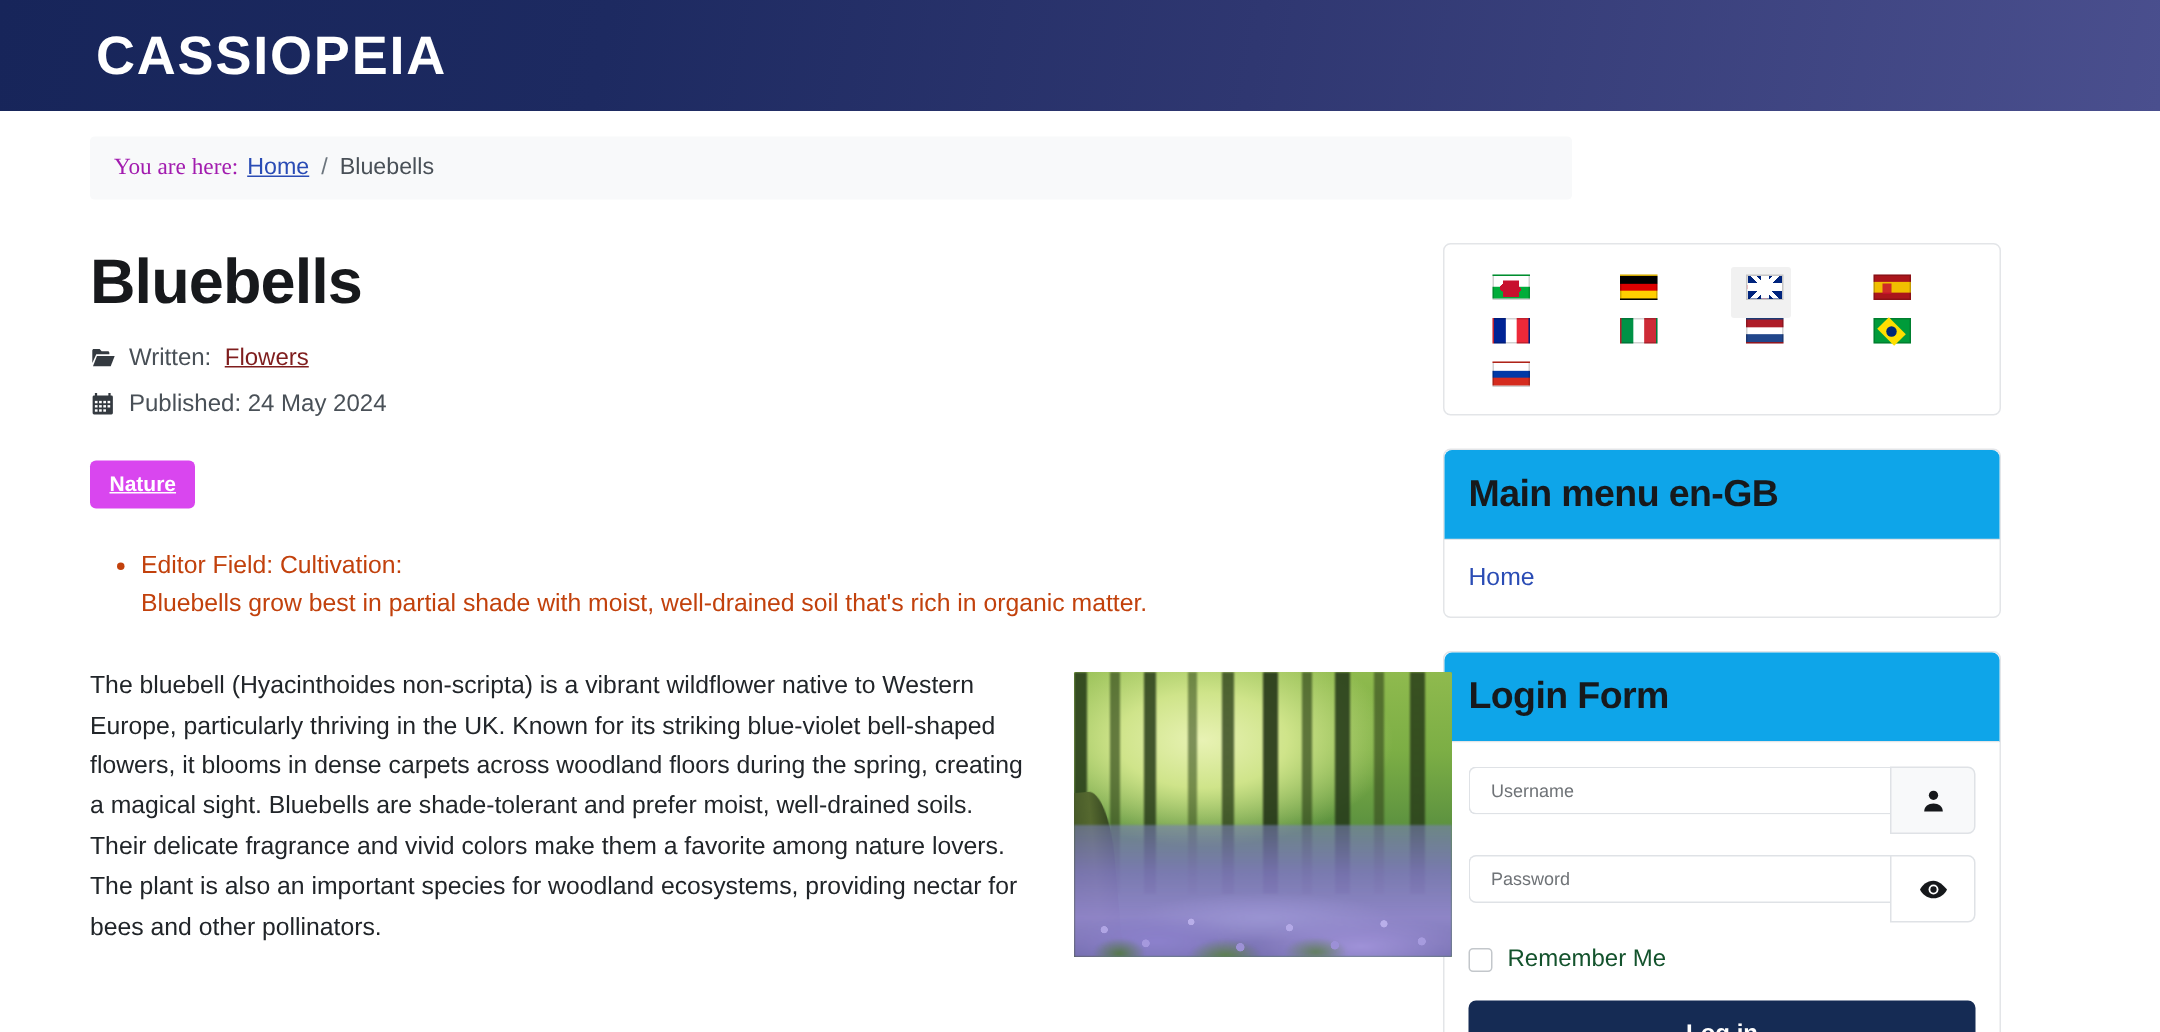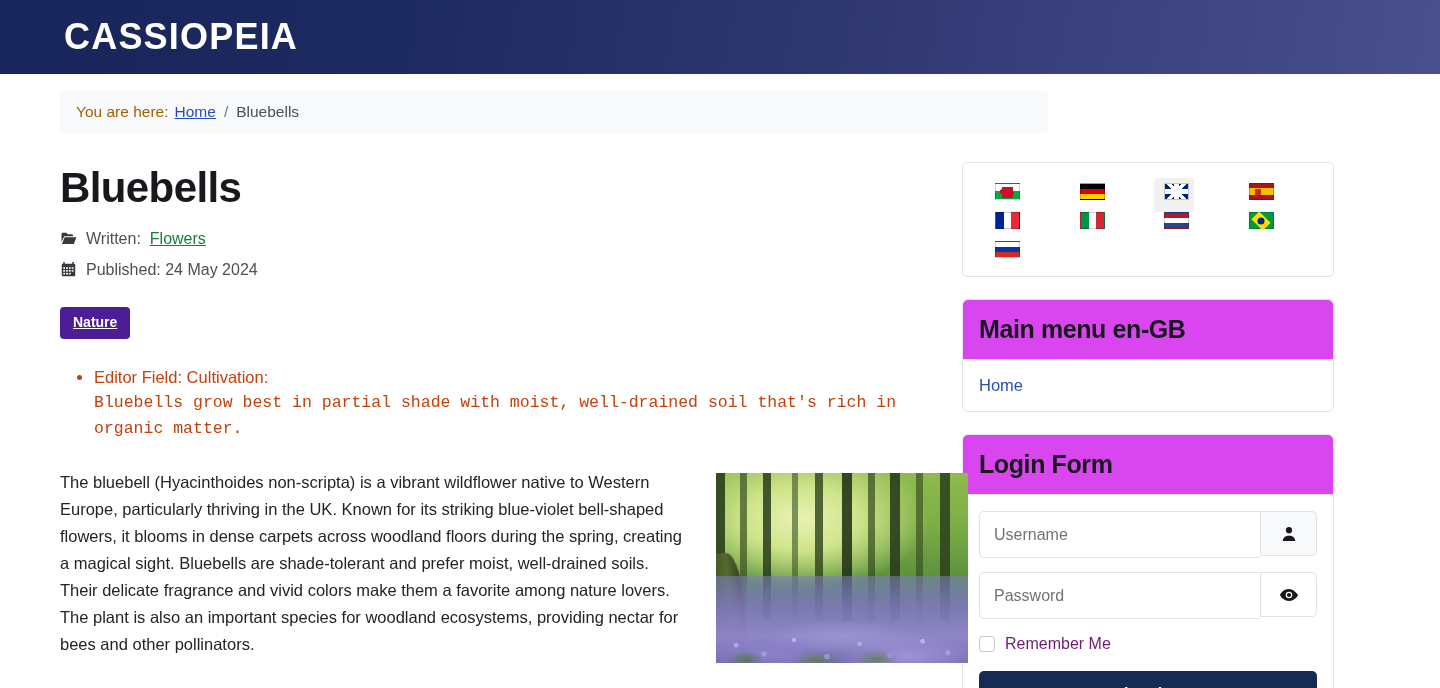--- a/index.html
+++ b/index.html
@@ -52,21 +52,21 @@
     border-radius: 3px;
     padding: 12px 16px;
     font-size: 15.5px;
     color: #495057;
     display: flex;
     align-items: center;
     gap: 6px;
     width: 988px;
     margin-left: 0px;
   }
-  .breadcrumb-bar .bc-label { color: #a16207; }
+  .breadcrumb-bar .bc-label { color: #a21caf; font-family: Liberation Serif, serif; }
   .breadcrumb-bar a {
     color: #2a4cb5;
     text-decoration: underline;
   }
   .breadcrumb-bar .sep { color: #6c757d; padding: 0 2px; }
   .breadcrumb-bar .bc-current { color: #495057; }
 
   
   .article-title {
     font-size: 42px;
@@ -93,44 +93,44 @@
     padding: 7px 0;
   }
   .meta-list li .mi {
     width: 17px; height: 17px;
     flex: 0 0 17px;
     display: inline-flex;
     align-items: center; justify-content: center;
     color: #343a40;
   }
   .meta-list li a {
-    color: #15803d;
+    color: #7f1d1d;
     text-decoration: underline;
   }
 
   .tag-row { margin: 22px 0 0 0; }
   .tag-badge {
     display: inline-block;
-    background: #4c1d95;
+    background: #d946ef;
     color: #ffffff;
     font-size: 14px;
     font-weight: 700;
     padding: 8px 13px;
     border-radius: 4px;
     line-height: 1.1;
   }
 
   .field-list {
     margin: 26px 0 0 0;
     padding: 0 0 0 34px;
     font-size: 16.5px;
     color: #c2410c;
   }
   .field-list li { line-height: 1.55; }
-  .field-list .field-val { display: block; font-family: Liberation Mono, monospace; }
+  .field-list .field-val { display: block; }
 
   .body-wrap { margin-top: 28px; position: relative; }
   .forest-figure {
     float: right;
     width: 252px;
     height: 190px;
     margin: 4px 0 10px 26px;
     border-radius: 1px;
     overflow: hidden;
     position: relative;
@@ -211,21 +211,21 @@
   }
 
   
   .card {
     background: #ffffff;
     border: 1px solid #e3e5e8;
     border-radius: 5px;
     margin-bottom: 22px;
   }
   .card-header {
-    background: #d946ef;
+    background: #0ea5e9;
     border-bottom: 1px solid #e3e5e8;
     border-radius: 5px 5px 0 0;
     padding: 15px 16px;
     font-size: 25px;
     font-weight: 700;
     letter-spacing: -0.4px;
     color: #17191c;
   }
   .card-body { padding: 16px; }
 
@@ -335,26 +335,26 @@
     text-decoration: none;
   }
 
   
   .input-group {
     display: flex;
     margin-bottom: 14px;
   }
   .input-group input {
     flex: 1 1 auto;
-    height: 47px;
+    height: 32px;
     border: 1px solid #dfe2e6;
     border-right: none;
     border-radius: 5px 0 0 5px;
     padding: 0 14px;
-    font-size: 16px;
+    font-size: 12px;
     font-family: "Liberation Sans", sans-serif;
     color: #212529;
     background: #ffffff;
     outline: none;
     min-width: 0;
   }
   .input-group input::placeholder { color: #6f7377; }
   .input-addon {
     width: 57px;
     height: 45px;
@@ -374,21 +374,21 @@
     gap: 10px;
     margin: 16px 0 18px 0;
   }
   .remember-row .cbox {
     width: 16px; height: 16px;
     border: 1px solid #c3c7cb;
     border-radius: 3px;
     background: #fff;
     flex: 0 0 16px;
   }
-  .remember-row label { font-size: 16px; color: #701a75; }
+  .remember-row label { font-size: 16px; color: #14532d; }
 
   .login-btn {
     display: block;
     width: 100%;
     background: #152b54;
     color: #ffffff;
     border: none;
     border-radius: 5px;
     padding: 14px 0;
     font-size: 16px;

